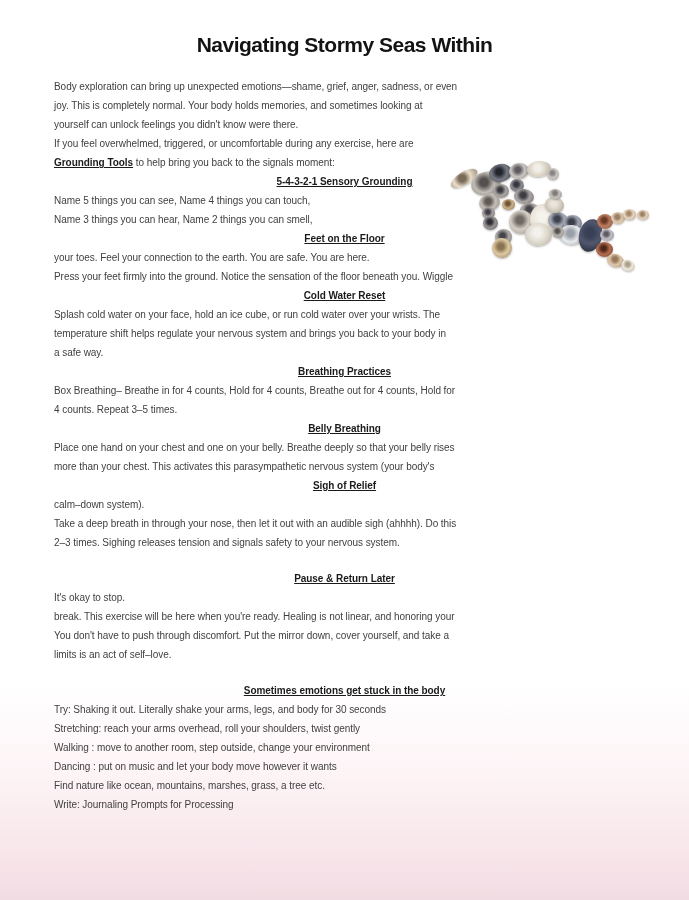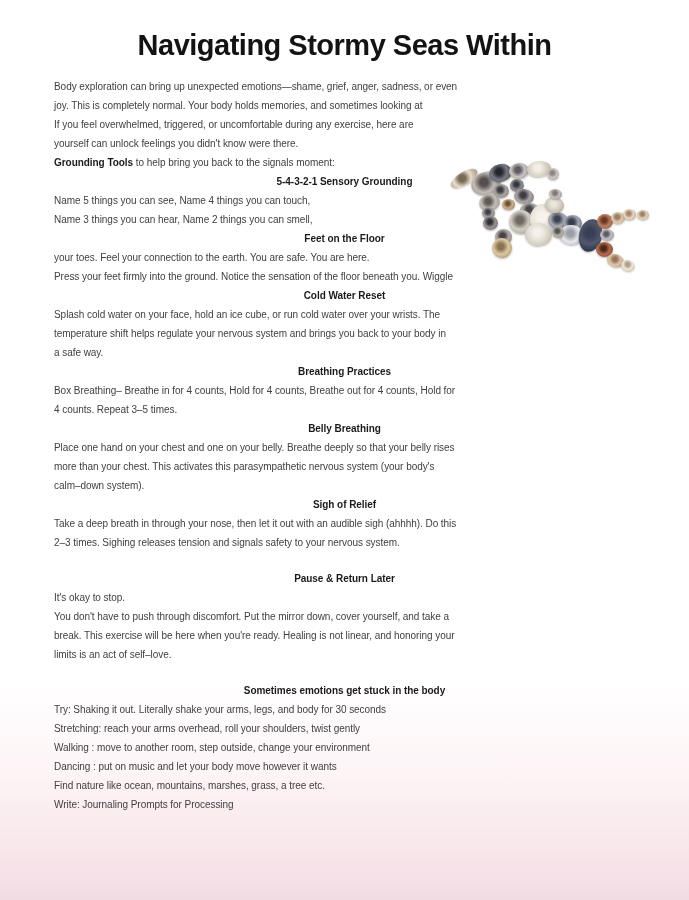--- a/index.html
+++ b/index.html
@@ -13,39 +13,39 @@
       #ffffff 76%,
       #fdf4f6 86%,
       #f7e5ea 95%,
       #f2dce3 100%);
     font-family: "Liberation Sans", sans-serif;
   }
   .title {
     margin: 0;
     padding-top: 29px;
     text-align: center;
-    font-size: 29px;
+    font-size: 21px;
     line-height: 32px;
     font-weight: 700;
     color: #131313;
     letter-spacing: -0.5px;
   }
   .content {
     margin-top: 16px;
     padding: 0 54px;
     color: #3f3f3f;
     font-size: 10px;
     line-height: 19px;
     letter-spacing: -0.05px;
   }
   .line { white-space: nowrap; }
   .line.center { text-align: center; }
   .line.heading { font-weight: 700; color: #1a1a1a; }
   .line.blank { height: 17px; }
-  .line .bold { font-weight: 700; color: #1a1a1a; }
+  .line .bold { font-weight: 700; color: #1a1a1a; text-decoration: underline; }
   .shell-cluster {
     position: absolute;
     left: 445px;
     top: 158px;
     width: 230px;
     height: 115px;
     pointer-events: none;
   }
   .shell {
     position: absolute;
@@ -54,48 +54,48 @@
   }
 </style>
 </head>
 <body>
 
 <div class="page">
   <h1 class="title">Navigating Stormy Seas Within</h1>
   <div class="content">
       <div class="line"><span>Body exploration can bring up unexpected emotions—shame, grief, anger, sadness, or even</span></div>
       <div class="line"><span>joy. This is completely normal. Your body holds memories, and sometimes looking at</span></div>
+      <div class="line"><span>yourself can unlock feelings you didn't know were there.</span></div>
       <div class="line"><span>If you feel overwhelmed, triggered, or uncomfortable during any exercise, here are</span></div>
-      <div class="line"><span>yourself can unlock feelings you didn't know were there.</span></div>
       <div class="line"><span class="bold">Grounding Tools</span><span> to help bring you back to the signals moment:</span></div>
       <div class="line center heading"><span class="bold">5-4-3-2-1 Sensory Grounding</span></div>
       <div class="line"><span>Name 5 things you can see, Name 4 things you can touch,</span></div>
       <div class="line"><span>Name 3 things you can hear, Name 2 things you can smell,</span></div>
       <div class="line center heading"><span class="bold">Feet on the Floor</span></div>
       <div class="line"><span>your toes. Feel your connection to the earth. You are safe. You are here.</span></div>
       <div class="line"><span>Press your feet firmly into the ground. Notice the sensation of the floor beneath you. Wiggle</span></div>
       <div class="line center heading"><span class="bold">Cold Water Reset</span></div>
       <div class="line"><span>Splash cold water on your face, hold an ice cube, or run cold water over your wrists. The</span></div>
       <div class="line"><span>temperature shift helps regulate your nervous system and brings you back to your body in</span></div>
       <div class="line"><span>a safe way.</span></div>
       <div class="line center heading"><span class="bold">Breathing Practices</span></div>
       <div class="line"><span>Box Breathing– Breathe in for 4 counts, Hold for 4 counts, Breathe out for 4 counts, Hold for</span></div>
       <div class="line"><span>4 counts. Repeat 3–5 times.</span></div>
       <div class="line center heading"><span class="bold">Belly Breathing</span></div>
       <div class="line"><span>Place one hand on your chest and one on your belly. Breathe deeply so that your belly rises</span></div>
       <div class="line"><span>more than your chest. This activates this parasympathetic nervous system (your body's</span></div>
+      <div class="line center heading"><span class="bold">Sigh of Relief</span></div>
       <div class="line"><span>calm–down system).</span></div>
-      <div class="line center heading"><span class="bold">Sigh of Relief</span></div>
       <div class="line"><span>Take a deep breath in through your nose, then let it out with an audible sigh (ahhhh). Do this</span></div>
       <div class="line"><span>2–3 times. Sighing releases tension and signals safety to your nervous system.</span></div>
       <div class="line blank"></div>
       <div class="line center heading"><span class="bold">Pause &amp; Return Later</span></div>
       <div class="line"><span>It's okay to stop.</span></div>
+      <div class="line"><span>break. This exercise will be here when you're ready. Healing is not linear, and honoring your</span></div>
       <div class="line"><span>You don't have to push through discomfort. Put the mirror down, cover yourself, and take a</span></div>
-      <div class="line"><span>break. This exercise will be here when you're ready. Healing is not linear, and honoring your</span></div>
       <div class="line"><span>limits is an act of self–love.</span></div>
       <div class="line blank"></div>
       <div class="line center heading"><span class="bold">Sometimes emotions get stuck in the body</span></div>
       <div class="line"><span>Try: Shaking it out. Literally shake your arms, legs, and body for 30 seconds</span></div>
       <div class="line"><span>Stretching: reach your arms overhead, roll your shoulders, twist gently</span></div>
       <div class="line"><span>Walking : move to another room, step outside, change your environment</span></div>
       <div class="line"><span>Dancing : put on music and let your body move however it wants</span></div>
       <div class="line"><span>Find nature like ocean, mountains, marshes, grass, a tree etc.</span></div>
       <div class="line"><span>Write: Journaling Prompts for Processing</span></div>
     </div>

